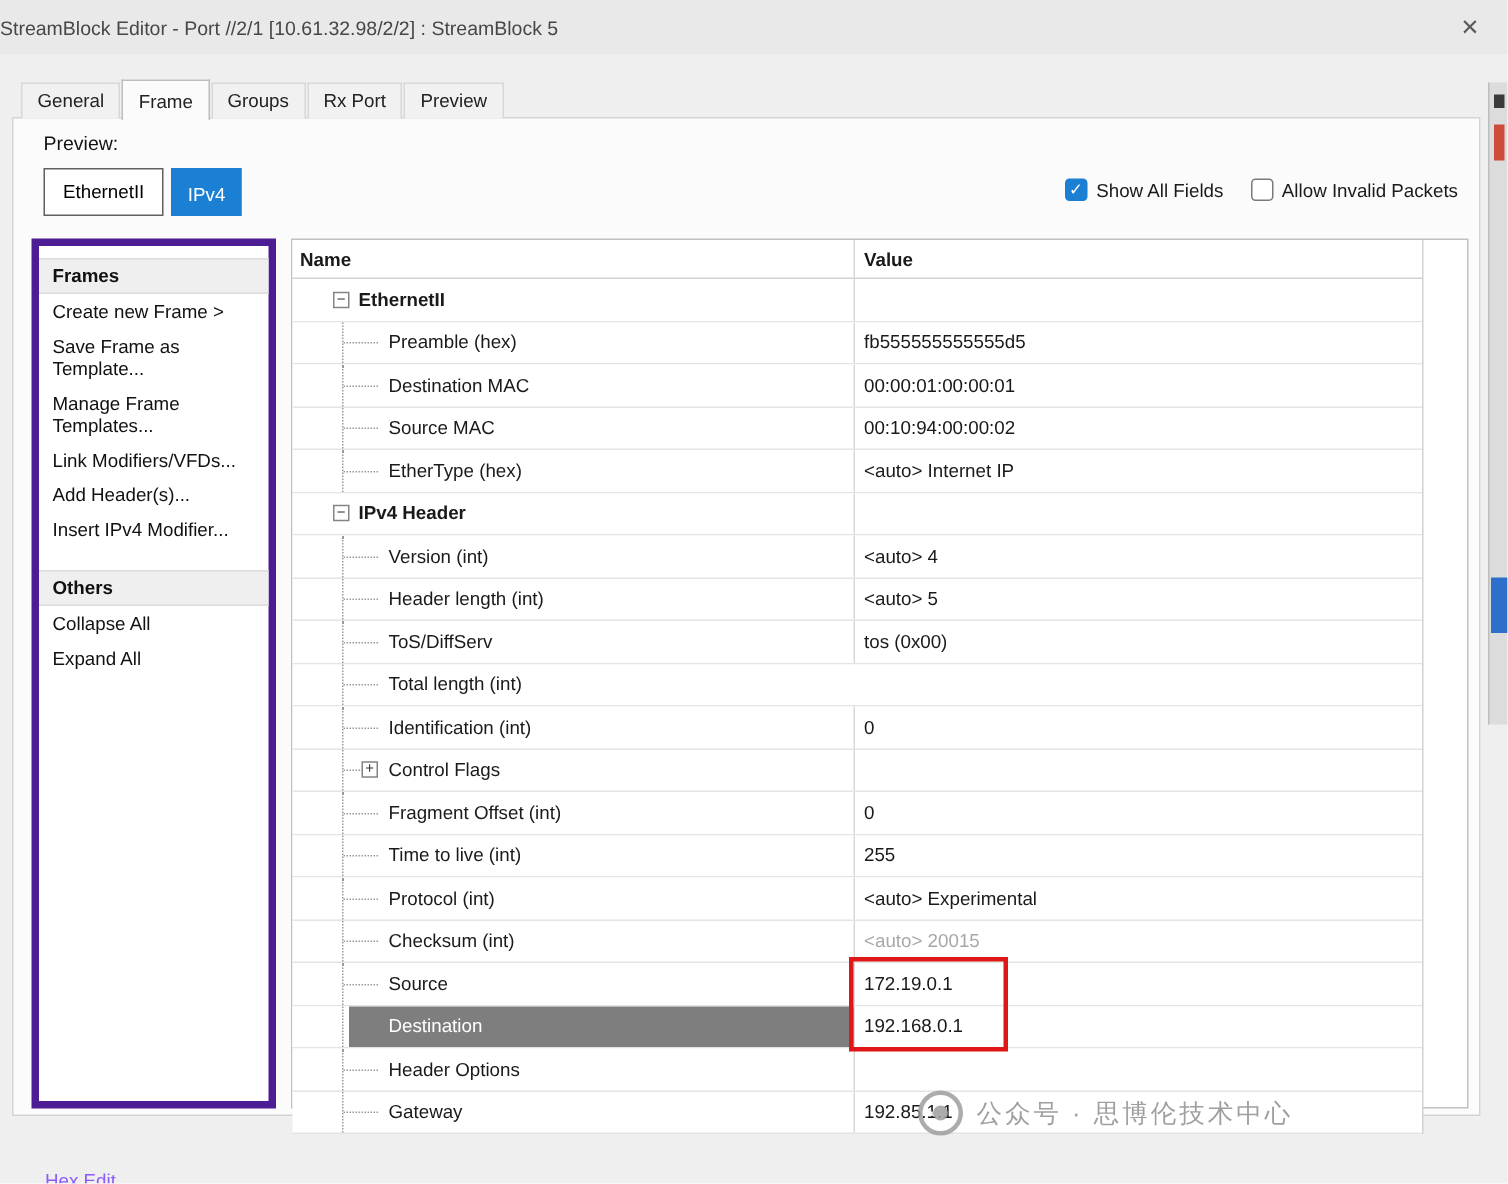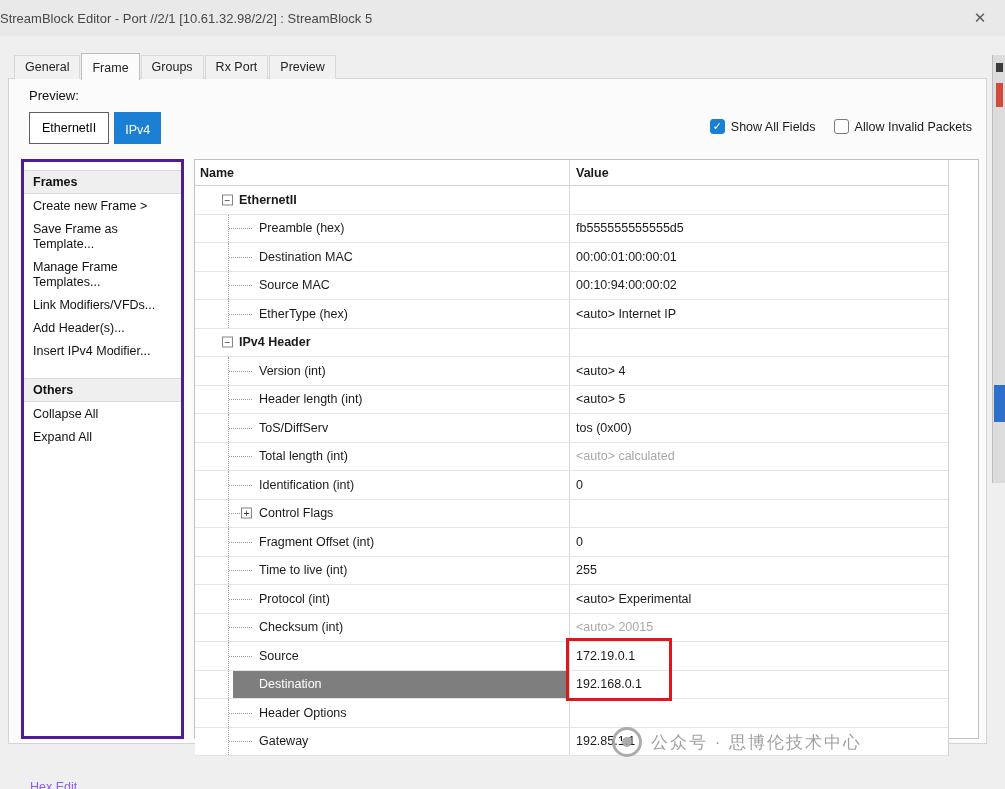--- a/index.html
+++ b/index.html
@@ -35,21 +35,21 @@
   .field-options { position:absolute; right:14px; top:40px; display:flex; gap:18px;
     align-items:center; }
   .cb { display:flex; gap:6px; align-items:center; cursor:pointer; }
   .box { width:15px; height:15px; border:1px solid #7a7a7a; background:#fff;
     border-radius:3px; flex:0 0 auto; }
   .box.checked { background:#1b7fd4; border-color:#1b7fd4; color:#fff;
     display:flex; align-items:center; justify-content:center; font-size:11px; }
   
   .body { position:absolute; left:12px; top:80px; right:7px; bottom:4px;
     display:flex; gap:10px; }
-  .sidebar { width:163px; background:#fff; border:3px solid #4c1d95; padding-top:8px; }
+  .sidebar { width:163px; background:#fff; border:5px solid #4c1d95; padding-top:8px; }
   .sb-header { background:#efefef; border-top:1px solid #dcdcdc;
     border-bottom:1px solid #dcdcdc; font-weight:bold; padding:4px 9px; color:#111; }
   .sb-header:not(:first-child) { margin-top:16px; }
   .sb-item { padding:5px 9px 3px; line-height:15px; color:#111; cursor:pointer; }
   .tree-panel { flex:1; background:#fff; border:1px solid #c0c0c0; position:relative; }
   .tree-table { width:754px; position:relative; border-right:1px solid #d2d2d2; }
   .thead { display:flex; height:26px; font-weight:bold; border-bottom:1px solid #d2d2d2;
     background:#fff; }
   .cname { width:374px; position:relative; display:flex; align-items:center; }
   .cvalue { flex:1; border-left:1px solid #d8d8d8; display:flex; align-items:center;
@@ -217,21 +217,20 @@
                 <span class="rlabel">ToS/DiffServ</span>
               </div>
               <div class="cvalue">tos (0x00)</div>
             </div>
             <div class="trow">
               <div class="cname lvl1">
                 <span class="vline"></span>
                 <span class="hline"></span>
                 <span class="rlabel">Total length (int)</span>
               </div>
-              <div class="cvalue muted">&lt;auto&gt; calculated</div>
             </div>
             <div class="trow">
               <div class="cname lvl1">
                 <span class="vline"></span>
                 <span class="hline"></span>
                 <span class="rlabel">Identification (int)</span>
               </div>
               <div class="cvalue">0</div>
             </div>
             <div class="trow">

